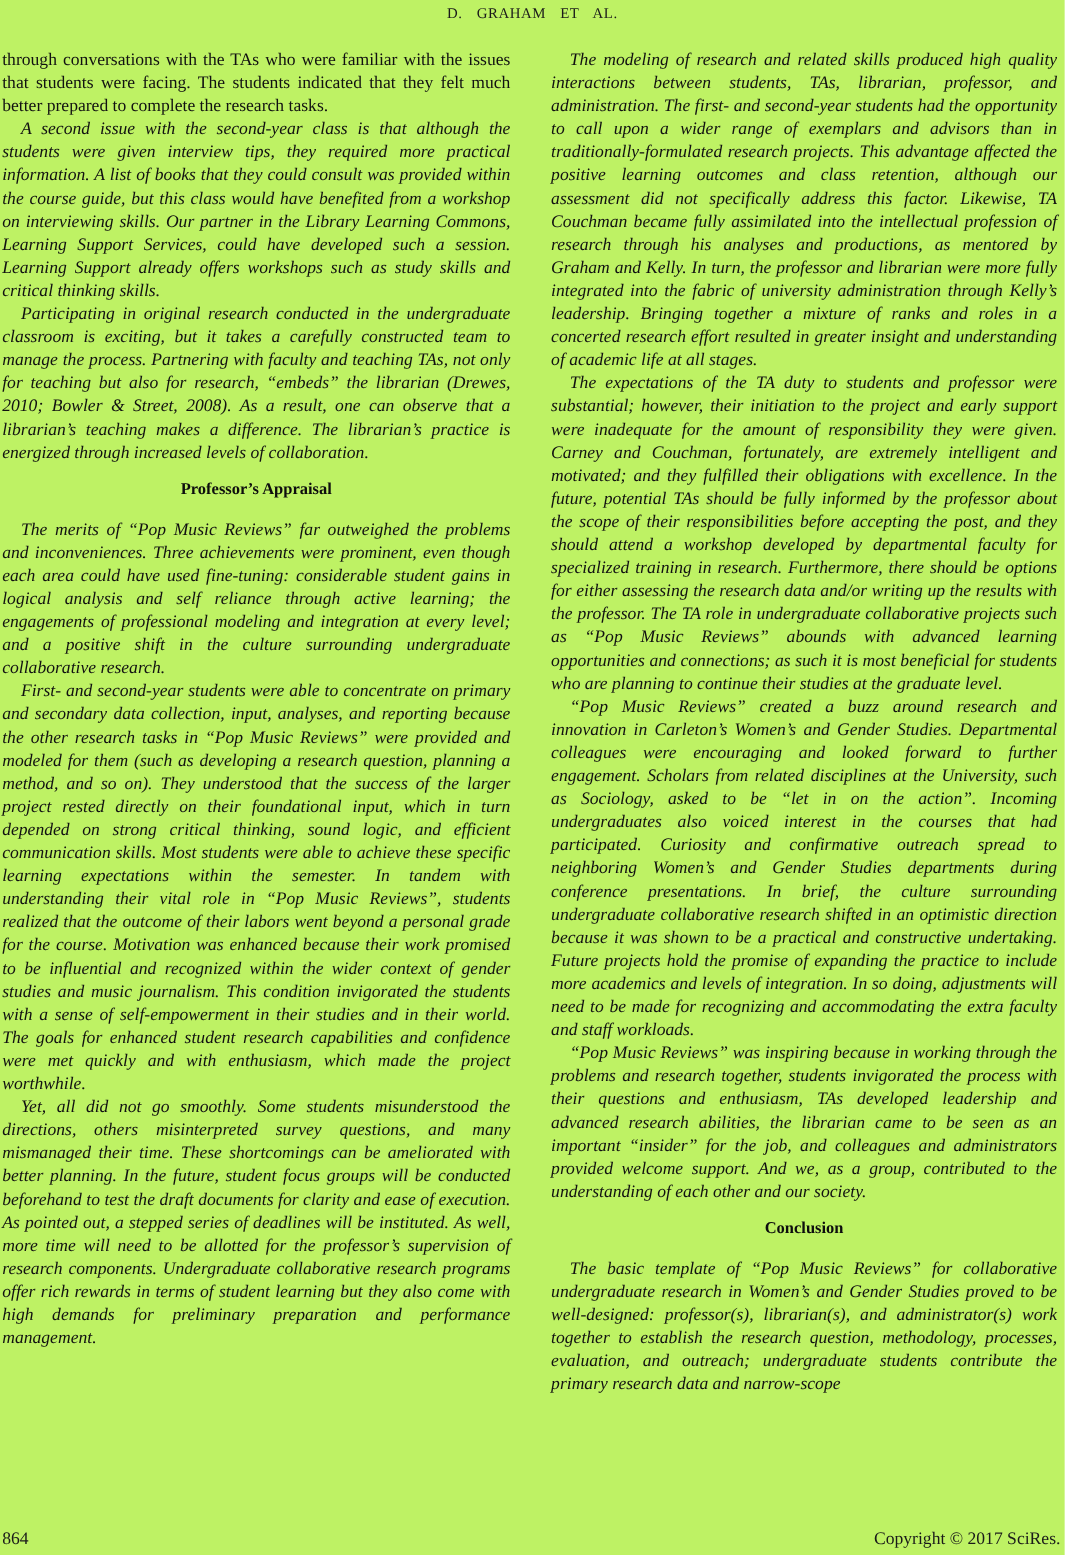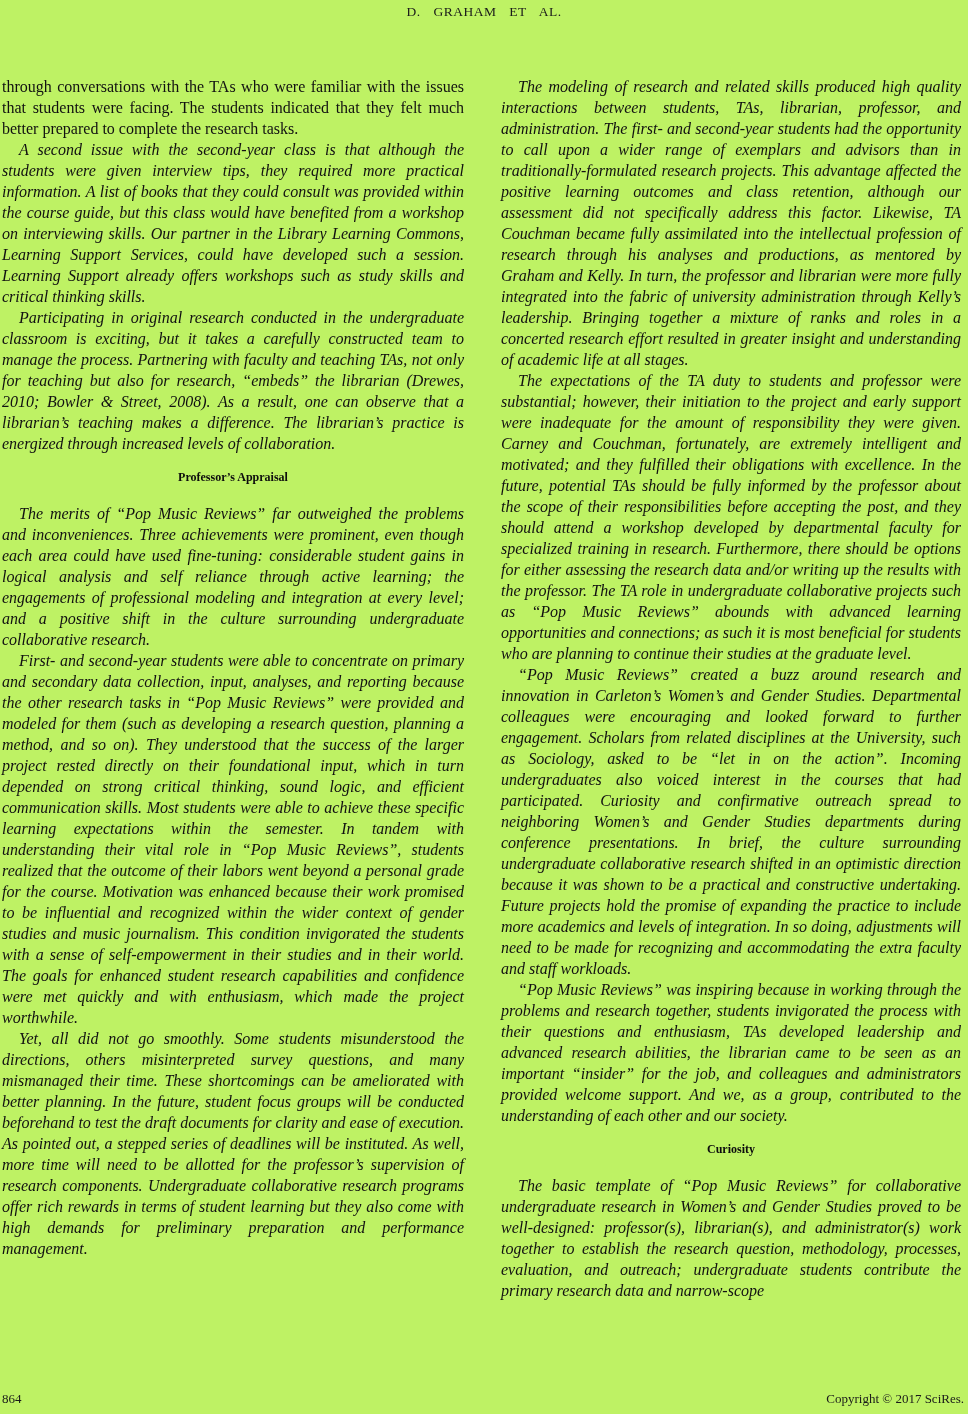--- a/index.html
+++ b/index.html
@@ -14,49 +14,49 @@
   }
   .running-head {
     padding-top: 4px;
     text-align: center;
     font-size: 13.5px;
     letter-spacing: 0.5px;
     word-spacing: 9px;
     color: #1a1a1a;
   }
   .columns {
-    margin-top: 56px;
+    margin-top: 24px;
     padding: 0 7px 0 2px;
     display: flex;
     gap: 37px;
   }
   .column { font-size: 16px; line-height: 21px; }
   .column.left  { width: 462px; }
   .column.right { flex: 1; }
   .para {
     margin: 0;
     text-align: justify;
     color: #111111;
   }
   .para.indent { text-indent: 17px; font-style: italic; }
   .section-heading {
     margin: 13px 0 15px 0;
     text-align: center;
-    font-size: 12px;
+    font-size: 15px;
     font-weight: bold;
     color: #0d0d0d;
   }
   .footer {
     position: absolute;
     top: 1391px;
     left: 2px;
     right: 4px;
     display: flex;
     justify-content: space-between;
-    font-size: 13px;
+    font-size: 16px;
     color: #1a1a1a;
   }
 </style>
 </head>
 <body>
 
 <div class="page">
 
   <div class="running-head">D. GRAHAM ET AL.</div>
 
@@ -70,21 +70,21 @@
       <p class="para indent">The merits of “Pop Music Reviews” far outweighed the problems and inconveniences. Three achievements were prominent, even though each area could have used fine-tuning: considerable student gains in logical analysis and self reliance through active learning; the engagements of professional modeling and integration at every level; and a positive shift in the culture surrounding undergraduate collaborative research.</p>
       <p class="para indent">First- and second-year students were able to concentrate on primary and secondary data collection, input, analyses, and reporting because the other research tasks in “Pop Music Reviews” were provided and modeled for them (such as developing a research question, planning a method, and so on). They understood that the success of the larger project rested directly on their foundational input, which in turn depended on strong critical thinking, sound logic, and efficient communication skills. Most students were able to achieve these specific learning expectations within the semester. In tandem with understanding their vital role in “Pop Music Reviews”, students realized that the outcome of their labors went beyond a personal grade for the course. Motivation was enhanced because their work promised to be influential and recognized within the wider context of gender studies and music journalism. This condition invigorated the students with a sense of self-empowerment in their studies and in their world. The goals for enhanced student research capabilities and confidence were met quickly and with enthusiasm, which made the project worthwhile.</p>
       <p class="para indent">Yet, all did not go smoothly. Some students misunderstood the directions, others misinterpreted survey questions, and many mismanaged their time. These shortcomings can be ameliorated with better planning. In the future, student focus groups will be conducted beforehand to test the draft documents for clarity and ease of execution. As pointed out, a stepped series of deadlines will be instituted. As well, more time will need to be allotted for the professor’s supervision of research components. Undergraduate collaborative research programs offer rich rewards in terms of student learning but they also come with high demands for preliminary preparation and performance management.</p>
     </div>
 
     <div class="column right">
       <p class="para indent">The modeling of research and related skills produced high quality interactions between students, TAs, librarian, professor, and administration. The first- and second-year students had the opportunity to call upon a wider range of exemplars and advisors than in traditionally-formulated research projects. This advantage affected the positive learning outcomes and class retention, although our assessment did not specifically address this factor. Likewise, TA Couchman became fully assimilated into the intellectual profession of research through his analyses and productions, as mentored by Graham and Kelly. In turn, the professor and librarian were more fully integrated into the fabric of university administration through Kelly’s leadership. Bringing together a mixture of ranks and roles in a concerted research effort resulted in greater insight and understanding of academic life at all stages.</p>
       <p class="para indent">The expectations of the TA duty to students and professor were substantial; however, their initiation to the project and early support were inadequate for the amount of responsibility they were given. Carney and Couchman, fortunately, are extremely intelligent and motivated; and they fulfilled their obligations with excellence. In the future, potential TAs should be fully informed by the professor about the scope of their responsibilities before accepting the post, and they should attend a workshop developed by departmental faculty for specialized training in research. Furthermore, there should be options for either assessing the research data and/or writing up the results with the professor. The TA role in undergraduate collaborative projects such as “Pop Music Reviews” abounds with advanced learning opportunities and connections; as such it is most beneficial for students who are planning to continue their studies at the graduate level.</p>
       <p class="para indent">“Pop Music Reviews” created a buzz around research and innovation in Carleton’s Women’s and Gender Studies. Departmental colleagues were encouraging and looked forward to further engagement. Scholars from related disciplines at the University, such as Sociology, asked to be “let in on the action”. Incoming undergraduates also voiced interest in the courses that had participated. Curiosity and confirmative outreach spread to neighboring Women’s and Gender Studies departments during conference presentations. In brief, the culture surrounding undergraduate collaborative research shifted in an optimistic direction because it was shown to be a practical and constructive undertaking. Future projects hold the promise of expanding the practice to include more academics and levels of integration. In so doing, adjustments will need to be made for recognizing and accommodating the extra faculty and staff workloads.</p>
       <p class="para indent">“Pop Music Reviews” was inspiring because in working through the problems and research together, students invigorated the process with their questions and enthusiasm, TAs developed leadership and advanced research abilities, the librarian came to be seen as an important “insider” for the job, and colleagues and administrators provided welcome support. And we, as a group, contributed to the understanding of each other and our society.</p>
-      <h2 class="section-heading">Curiosity</h2>
+      <h2 class="section-heading">Conclusion</h2>
       <p class="para indent">The basic template of “Pop Music Reviews” for collaborative undergraduate research in Women’s and Gender Studies proved to be well-designed: professor(s), librarian(s), and administrator(s) work together to establish the research question, methodology, processes, evaluation, and outreach; undergraduate students contribute the primary research data and narrow-scope</p>
     </div>
 
   </div>
 
   <div class="footer">
     <span>864</span>
     <span>Copyright © 2017 SciRes.</span>
   </div>
 

